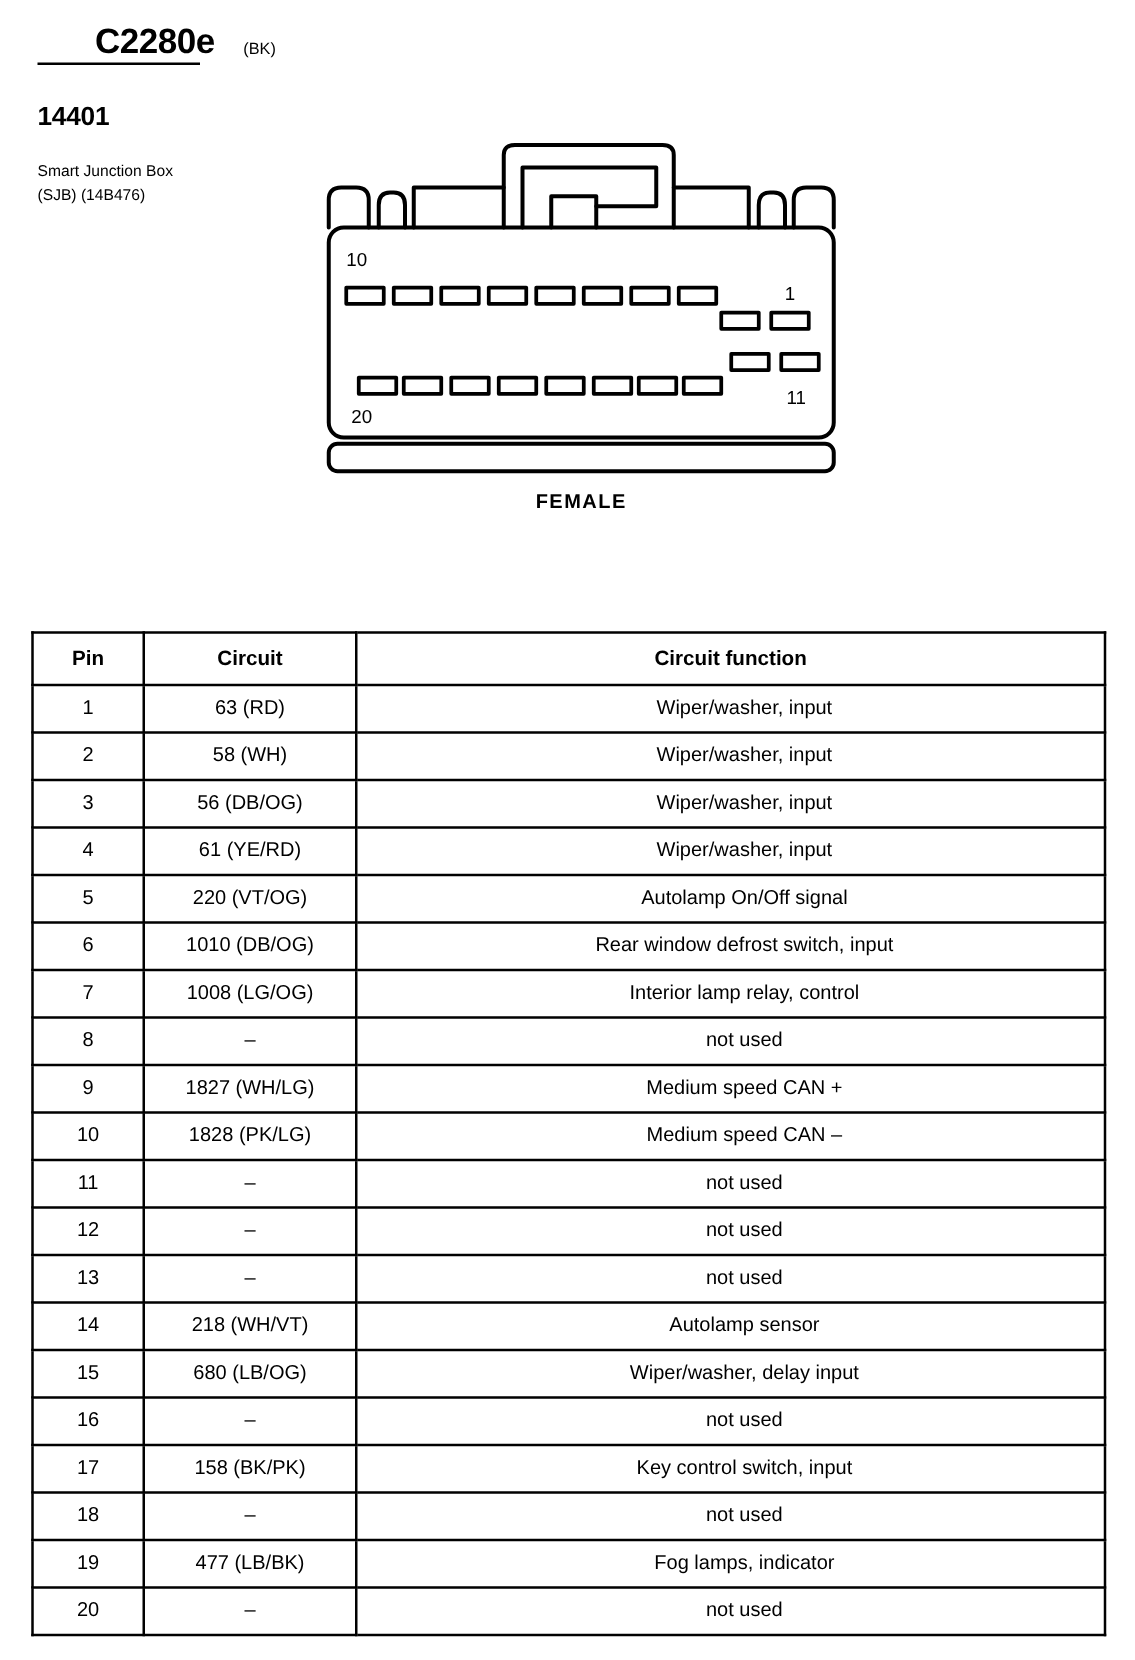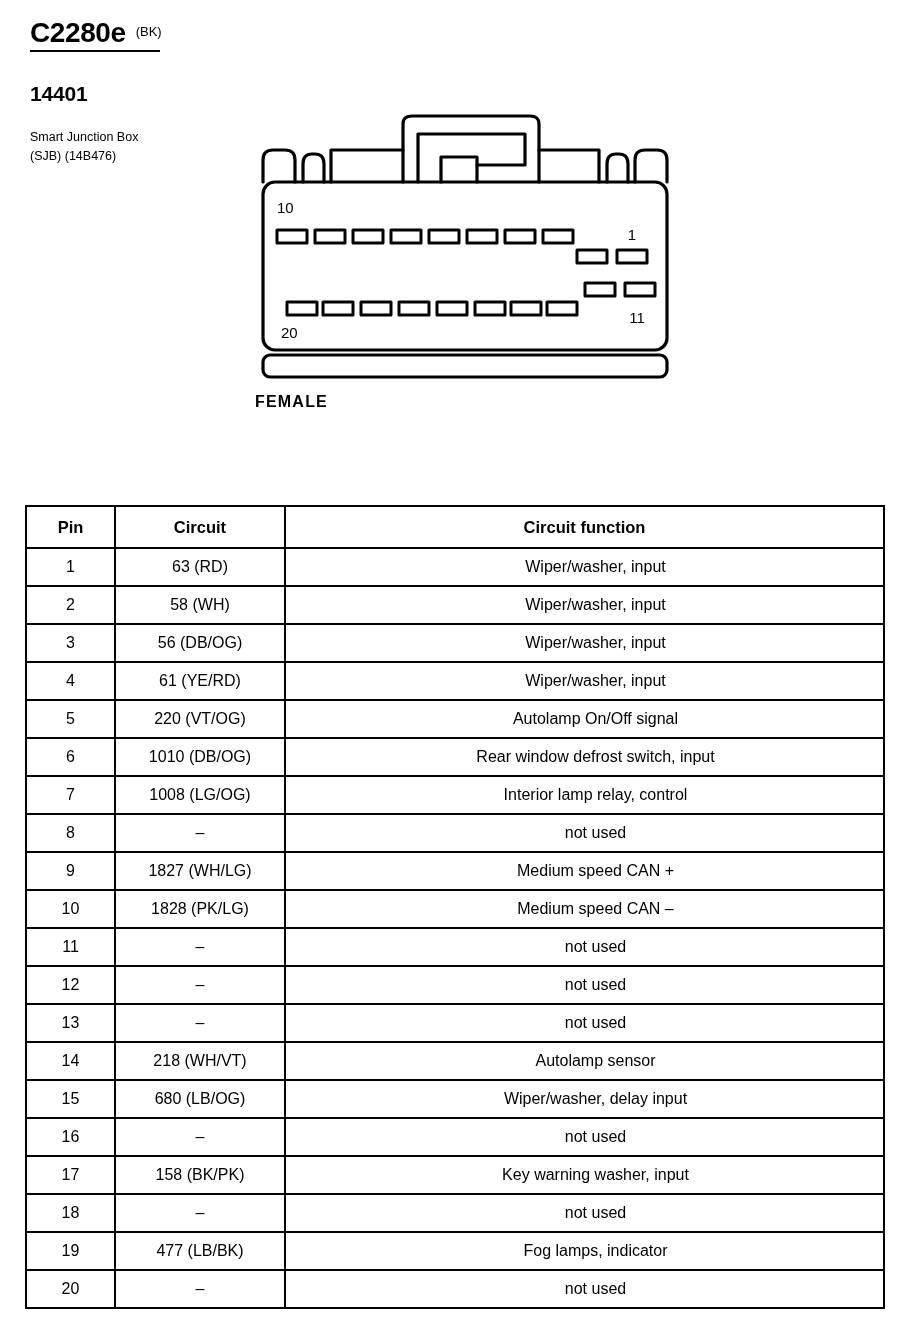--- a/index.html
+++ b/index.html
@@ -19,22 +19,23 @@
 
   
   #header-block {
     position: absolute;
     left: 30px;
     top: 18px;
     width: 400px;
   }
   #connector-id-row {
     display: flex;
-    align-items: center;
-    gap: 10px;
+    align-items: flex-end;
+    gap: 23px;
+    margin-left: 46px;
   }
   #connector-id {
     font-size: 28px;
     font-weight: bold;
     letter-spacing: -0.4px;
     line-height: 1.05;
   }
   #connector-color-code {
     font-size: 13px;
     font-weight: normal;
@@ -68,20 +69,21 @@
     width: 420px;
     height: 275px;
   }
   #connector-drawing svg { display: block; }
 
   #female-label {
     position: absolute;
     left: 255px;
     top: 393px;
     width: 420px;
+    text-align: center;
     font-size: 16px;
     font-weight: bold;
     letter-spacing: 1.2px;
   }
 
   
   #pinout-table-wrap {
     position: absolute;
     left: 25px;
     top: 505px;
@@ -278,21 +280,21 @@
           <td class="col-func">Wiper/washer, delay input</td>
         </tr>
         <tr>
           <td class="col-pin">16</td>
           <td class="col-circ">–</td>
           <td class="col-func">not used</td>
         </tr>
         <tr>
           <td class="col-pin">17</td>
           <td class="col-circ">158 (BK/PK)</td>
-          <td class="col-func">Key warning washer, input</td>
+          <td class="col-func">Key control switch, input</td>
         </tr>
         <tr>
           <td class="col-pin">18</td>
           <td class="col-circ">–</td>
           <td class="col-func">not used</td>
         </tr>
         <tr>
           <td class="col-pin">19</td>
           <td class="col-circ">477 (LB/BK)</td>
           <td class="col-func">Fog lamps, indicator</td>

